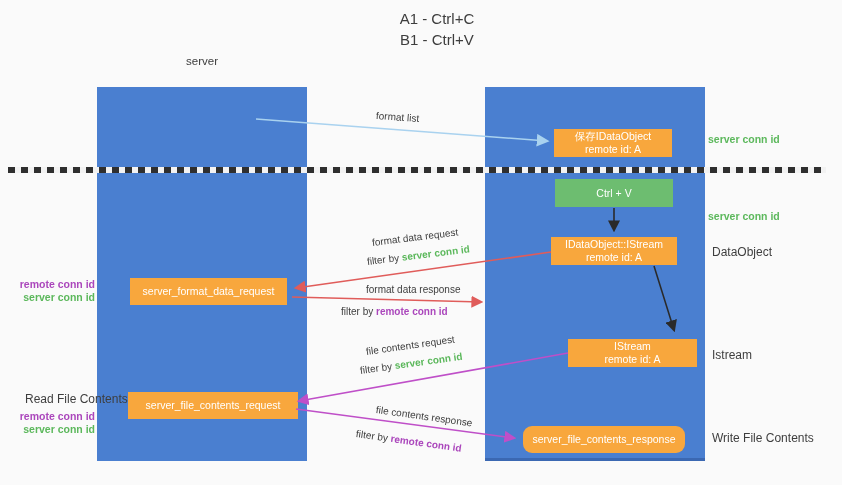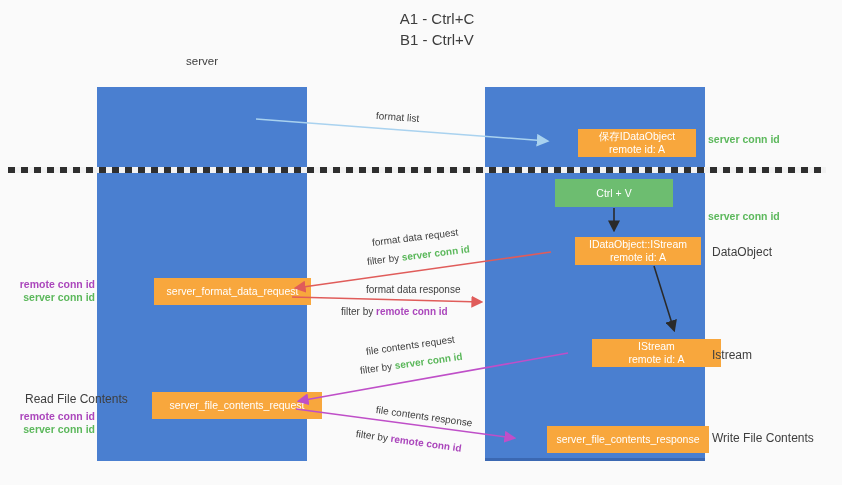--- a/index.html
+++ b/index.html
@@ -15,21 +15,21 @@
   .colhead{position:absolute;top:54px;text-align:center;font-size:11.5px;line-height:15px;color:#3d3d3d;}
   #head-left{left:97px;width:210px;}
   #head-right{left:507px;width:220px;margin-top:44px;}
 
   .dotted{position:absolute;left:8px;top:167px;width:818px;height:6px;
           background:repeating-linear-gradient(90deg,#2f2f2f 0 7px,#f2f2f2 7px 13px);}
 
   .node{position:absolute;display:flex;flex-direction:column;align-items:center;justify-content:center;
         color:#fff;font-size:10.5px;line-height:13px;text-align:center;white-space:nowrap;}
   .node.green{background:#6dbd70;}
-  .node.orange{background:#f8a73d;margin-left:24px;}
+  .node.orange{background:#f8a73d;}
 
   .lbl{position:absolute;font-size:10px;color:#3e3e3e;white-space:nowrap;transform-origin:left center;}
   .g{color:#5cb85c;font-weight:700;}
   .p{color:#ab47bc;font-weight:700;}
 
   .side{position:absolute;font-size:10.5px;font-weight:700;white-space:nowrap;}
   .side.dark{font-weight:400;font-size:12px;color:#3e3e3e;}
   .leftblock{position:absolute;text-align:right;font-size:10.5px;font-weight:700;line-height:12.5px;white-space:nowrap;}
   .leftblock.dark{font-weight:400;font-size:12px;color:#3e3e3e;}
 
@@ -80,21 +80,21 @@
 
   <div class="node orange" style="left:568px;top:339px;width:129px;height:28px;">
     <span>IStream</span>
     <span>remote id: A</span>
   </div>
 
   <div class="node orange" style="left:128px;top:392px;width:170px;height:27px;">
     <span>server_file_contents_request</span>
   </div>
 
-  <div class="node orange" style="left:523px;top:426px;width:162px;height:27px;">
+  <div class="node orange" style="left:523px;top:426px;width:162px;height:27px;border-radius:9px;">
     <span>server_file_contents_response</span>
   </div>
 
   <svg class="arrows" width="842" height="485">
     <defs>
       <marker id="m-blu" viewBox="0 0 10 10" refX="8" refY="5" markerWidth="8" markerHeight="8" orient="auto">
           <path d="M0,0 L10,5 L0,10 z" fill="#a9d2ef"></path>
         </marker>
       <marker id="m-blk" viewBox="0 0 10 10" refX="8" refY="5" markerWidth="7.5" markerHeight="7.5" orient="auto">
           <path d="M0,0 L10,5 L0,10 z" fill="#2a2a2a"></path>

